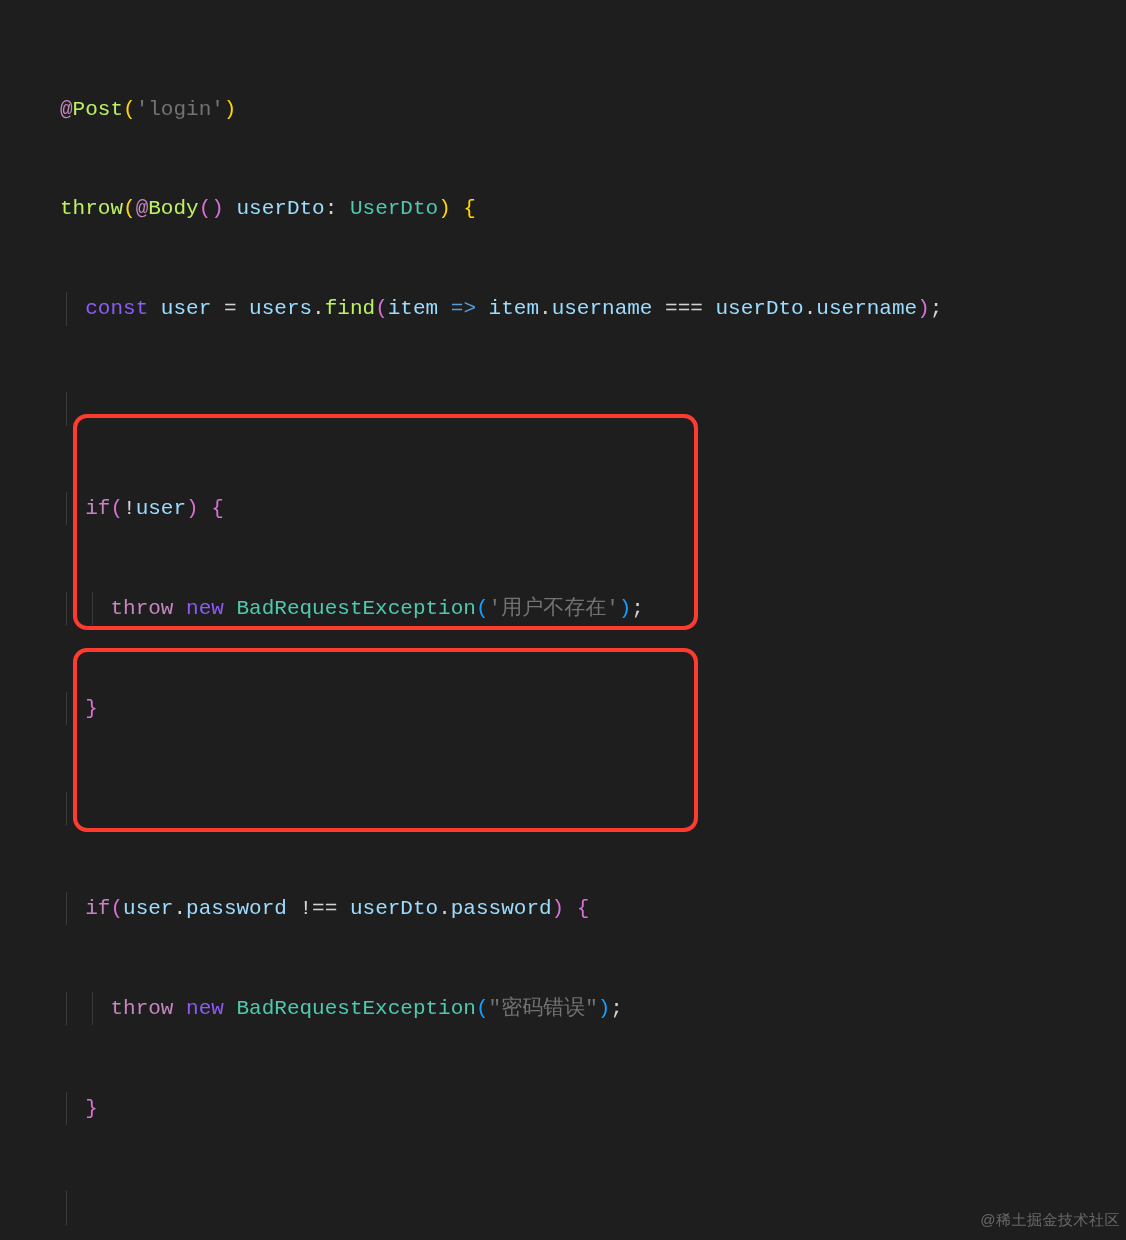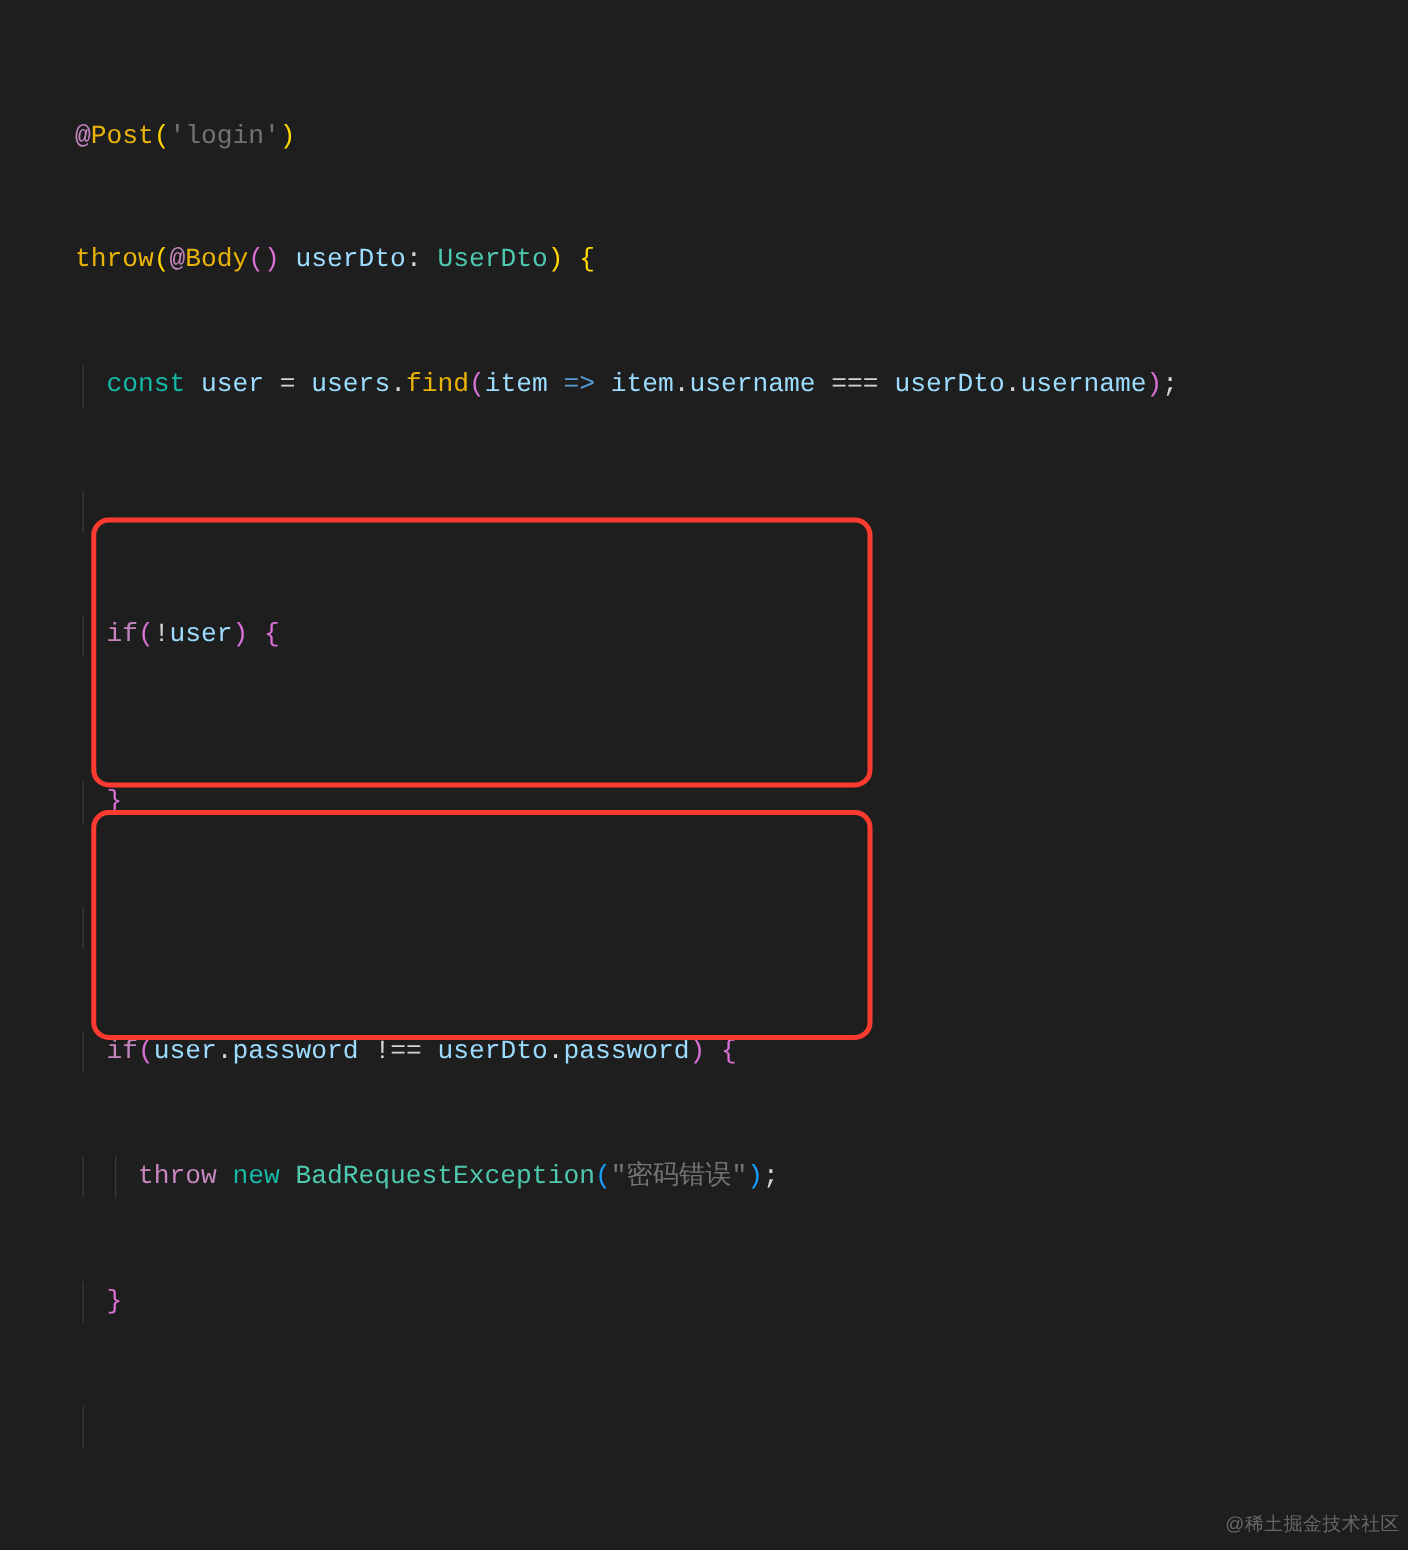--- a/index.html
+++ b/index.html
@@ -20,22 +20,22 @@
   }
   .line { position: relative; height: 33.3px; }
   .indent-guide {
     position: absolute;
     top: 0; bottom: 0;
     width: 1px;
     background: #3a3a3a;
   }
   
   .dec    { color: #c586c0; } 
-  .kw     { color: #14b8a6; } 
-  .fn     { color: #eab308; } 
+  .kw     { color: #8b5cf6; } 
+  .fn     { color: #bef264; } 
   .cls    { color: #4ec9b0; } 
   .var    { color: #9cdcfe; } 
   .str    { color: #737373; }
   .pun    { color: #d4d4d4; }
   .paren  { color: #ffd700; }
   .brace1 { color: #ffd700; } 
   .brace2 { color: #da70d6; } 
   .brace3 { color: #179fff; } 
   .op     { color: #d4d4d4; }
   .arrow  { color: #569cd6; }
@@ -64,20 +64,21 @@
 <div class="line"><span class="dec">@</span><span class="fn">Post</span><span class="paren">(</span><span class="str">'login'</span><span class="paren">)</span></div>
 
 <div class="line"><span class="fn">throw</span><span class="paren">(</span><span class="dec">@</span><span class="fn">Body</span><span class="brace2">()</span><span class="pun"> </span><span class="var">userDto</span><span class="pun">: </span><span class="cls">UserDto</span><span class="paren">)</span><span class="pun"> </span><span class="brace1">{</span></div>
 
 <div class="line"><span class="indent-guide" style="left:6px"></span>  <span class="kw">const</span><span class="pun"> </span><span class="var">user</span><span class="pun"> </span><span class="op">=</span><span class="pun"> </span><span class="var">users</span><span class="pun">.</span><span class="fn">find</span><span class="brace2">(</span><span class="var">item</span><span class="pun"> </span><span class="arrow">=&gt;</span><span class="pun"> </span><span class="var">item</span><span class="pun">.</span><span class="var">username</span><span class="pun"> </span><span class="op">===</span><span class="pun"> </span><span class="var">userDto</span><span class="pun">.</span><span class="var">username</span><span class="brace2">)</span><span class="pun">;</span></div>
 
 <div class="line"><span class="indent-guide" style="left:6px"></span></div>
 
 <div class="line"><span class="indent-guide" style="left:6px"></span>  <span class="dec">if</span><span class="brace2">(</span><span class="op">!</span><span class="var">user</span><span class="brace2">)</span><span class="pun"> </span><span class="brace2">{</span></div>
 
+<div class="line"><span class="indent-guide" style="left:6px"></span><span class="indent-guide" style="left:32px"></span>    <span class="dec">throw</span><span class="pun"> </span><span class="kw">new</span><span class="pun"> </span><span class="cls">BadRequestException</span><span class="brace3">(</span><span class="str">'用户不存在'</span><span class="brace3">)</span><span class="pun">;</span></div>
 
 <div class="line"><span class="indent-guide" style="left:6px"></span>  <span class="brace2">}</span></div>
 
 <div class="line"><span class="indent-guide" style="left:6px"></span></div>
 
 <div class="line"><span class="indent-guide" style="left:6px"></span>  <span class="dec">if</span><span class="brace2">(</span><span class="var">user</span><span class="pun">.</span><span class="var">password</span><span class="pun"> </span><span class="op">!==</span><span class="pun"> </span><span class="var">userDto</span><span class="pun">.</span><span class="var">password</span><span class="brace2">)</span><span class="pun"> </span><span class="brace2">{</span></div>
 
 <div class="line"><span class="indent-guide" style="left:6px"></span><span class="indent-guide" style="left:32px"></span>    <span class="dec">throw</span><span class="pun"> </span><span class="kw">new</span><span class="pun"> </span><span class="cls">BadRequestException</span><span class="brace3">(</span><span class="str">"密码错误"</span><span class="brace3">)</span><span class="pun">;</span></div>
 
 <div class="line"><span class="indent-guide" style="left:6px"></span>  <span class="brace2">}</span></div>

